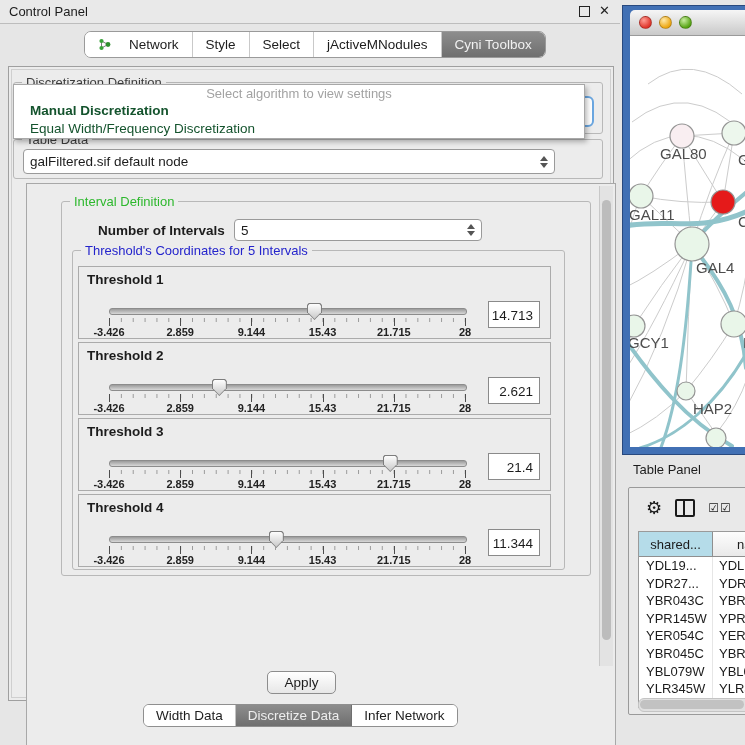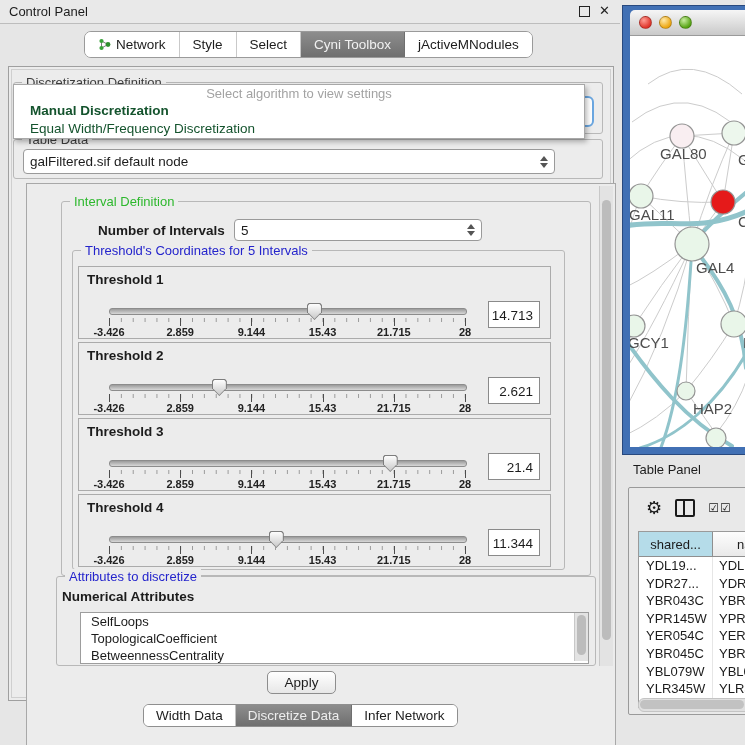--- a/index.html
+++ b/index.html
@@ -10,21 +10,21 @@
   
   .cp-titlebar{left:0;top:0;width:620px;height:24px;background:#e9e9e9;border-bottom:1px solid #bdbdbd;
                display:flex;align-items:center;padding-left:9px;box-sizing:border-box;}
   .cp-title{font-size:13px;color:#1c1c1c;}
   .cp-ctrls{position:absolute;right:10px;top:5px;display:flex;gap:9px;align-items:center;}
   .float-glyph{width:9px;height:9px;border:1.5px solid #222;display:inline-block;}
   .close-glyph{font-size:13px;font-weight:bold;color:#222;line-height:12px;}
 
   
   .tabbar{display:flex;border:1px solid #9a9a9a;border-radius:7px;overflow:hidden;background:#fff;height:25px;}
-  .tab{display:flex;align-items:center;gap:5px;padding:0 13px;font-size:13.5px;color:#1c1c1c;background:#fff;
+  .tab{display:flex;align-items:center;gap:18px;padding:0 13px;font-size:13.5px;color:#1c1c1c;background:#fff;
        border-right:1px solid #c9c9c9;white-space:nowrap;}
   .tab:last-child{border-right:none;}
   .tab.sel{background:linear-gradient(#8d8d8d,#6f6f6f);color:#f1f1f1;border-right-color:#6f6f6f;}
 
   .cp-outer{left:8px;top:66px;width:604px;height:633px;border:1px solid #9f9f9f;background:#ececec;}
   .cp-inner{position:absolute;inset:2px;border:1px solid #cfcfcf;}
 
   
   .grp{position:absolute;border:1px solid #b8b8b8;border-radius:3px;}
   .grp-title{position:absolute;top:-8px;left:8px;background:#ececec;padding:0 4px;font-size:13px;white-space:nowrap;}
@@ -138,25 +138,25 @@
         <circle cx="10" cy="6.5" r="2.4" fill="#2e8f2e"></circle>
       </svg>
       <span>Network</span>
     </div>
     <div class="tab">
         <span>Style</span>
       </div>
     <div class="tab">
         <span>Select</span>
       </div>
+    <div class="tab">
+        <span>jActiveMNodules</span>
+      </div>
     <div class="tab sel">
         <span>Cyni Toolbox</span>
-      </div>
-    <div class="tab">
-        <span>jActiveMNodules</span>
       </div>
   </div>
 </div>
 
 <div class="abs cp-outer">
   <div class="cp-inner"></div>
 </div>
 
 <div class="grp" style="left:13px;top:82px;width:588px;height:50px;">
   <span class="grp-title t-dark">Discretization Definition</span>
@@ -298,32 +298,20 @@
             <span style="left:40%">9.144</span>
             <span style="left:60%">15.43</span>
             <span style="left:80%">21.715</span>
             <span style="left:100%">28</span>
         </div>
         <div class="thr-value">11.344</div>
       </div>
     </div>
   </div>
 
-  <div class="grp" style="left:29px;top:392px;width:538px;height:88px;">
-    <span class="grp-title t-blue">Attributes to discretize</span>
-    <span style="position:absolute;left:5px;top:12px;font-weight:bold;font-size:13.5px;">Numerical Attributes</span>
-    <div class="listbox" style="left:23px;top:35px;width:507px;height:50px;">
-      <div class="li">SelfLoops</div>
-      <div class="li">TopologicalCoefficient</div>
-      <div class="li">BetweennessCentrality</div>
-      <div class="vscroll" style="right:0;top:0;height:48px;">
-        <div class="vthumb" style="top:2px;height:40px;"></div>
-      </div>
-    </div>
-  </div>
 </div>
 
 <div class="btn" style="left:267px;top:671px;width:67px;height:21px;line-height:21px;">Apply</div>
 
 <div class="abs" style="left:143px;top:704px;">
   <div class="bot-tabbar">
     <div class="bot-tab">
         <span>Width Data</span>
       </div>
     <div class="bot-tab sel">

